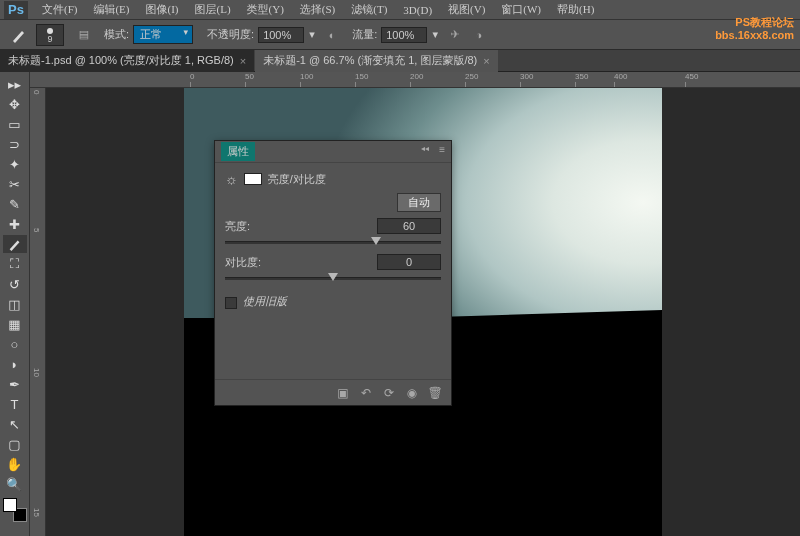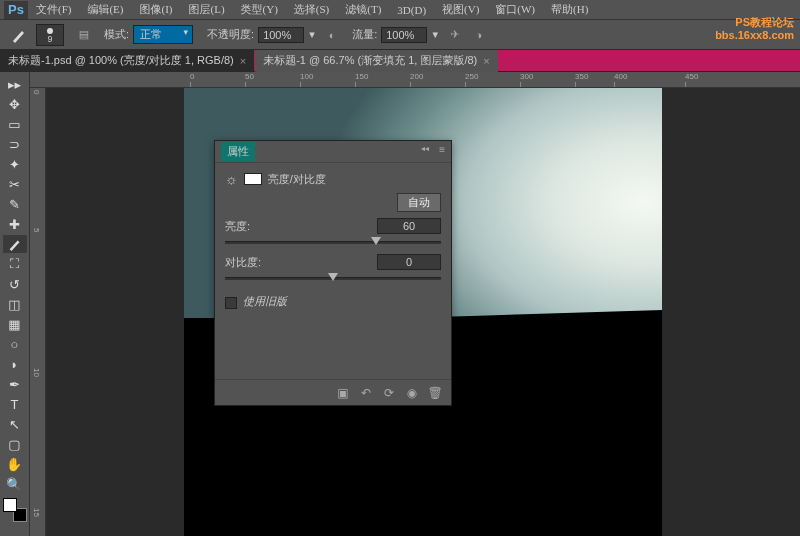--- a/index.html
+++ b/index.html
@@ -1,31 +1,31 @@
 <!DOCTYPE html>
 <html><head>
 <meta charset="utf-8">
 <style>
 * { margin: 0; padding: 0; box-sizing: border-box; font-family: "Microsoft YaHei", sans-serif; }
 body { background: #535353; width: 800px; height: 536px; overflow: hidden; position: relative; color: #ccc; font-size: 11px; }
 .menubar { background: #535353; height: 20px; display: flex; align-items: center; padding: 0 4px; border-bottom: 1px solid #333; }
-.menubar .logo { width: 24px; height: 18px; background: #3a3a3a; display: inline-flex; align-items: center; justify-content: center; color: #6bb8e8; font-weight: bold; font-size: 13px; font-family: Arial; }
+.menubar .logo { width: 24px; height: 18px; background: #3a3a3a; display: inline-flex; align-items: center; justify-content: center; margin-right: 6px; color: #6bb8e8; font-weight: bold; font-size: 13px; font-family: Arial; }
 .menubar .menu-item { padding: 0 8px; cursor: pointer; font-family: Liberation Serif, serif; }
 .optionsbar { background: #535353; height: 30px; display: flex; align-items: center; padding: 0 6px; border-bottom: 1px solid #2a2a2a; }
 .opt-tool-icon { width: 26px; height: 22px; display: inline-flex; align-items: center; justify-content: center; margin-right: 4px; }
 .opt-preset { width: 28px; height: 22px; background: #3a3a3a; border: 1px solid #222; display: inline-flex; align-items: center; justify-content: center; margin-right: 8px; position: relative; }
 .opt-preset .dot { width: 6px; height: 6px; background: #ddd; border-radius: 50%; position: absolute; top: 3px; }
 .opt-preset .num { font-size: 9px; position: absolute; bottom: 1px; }
 .opt-label { margin: 0 4px 0 8px; }
 .opt-dropdown { background: #0369a1; border: 1px solid #222; padding: 1px 18px 1px 6px; position: relative; margin-right: 6px; min-width: 60px; }
 .opt-dropdown::after { content: "▾"; position: absolute; right: 4px; top: 1px; font-size: 9px; }
 .opt-field { background: #3a3a3a; border: 1px solid #222; padding: 1px 4px; width: 46px; text-align: left; margin-right: 2px; }
 .opt-chevron { width: 12px; text-align: center; margin-right: 2px; }
 .opt-icon { width: 20px; height: 20px; display: inline-flex; align-items: center; justify-content: center; margin: 0 2px; opacity: .7; }
-.tabbar { background: #be185d; height: 22px; display: flex; align-items: center; border-bottom: 1px solid #222; }
+.tabbar { background: #404040; height: 22px; display: flex; align-items: center; border-bottom: 1px solid #222; }
 .tab { padding: 0 8px; height: 22px; display: flex; align-items: center; background: #535353; margin-right: 1px; font-size: 11px; }
 .tab.active { background: #2a2a2a; }
 .tab .closex { margin-left: 6px; opacity: .6; }
 .workspace { position: absolute; left: 0; top: 72px; right: 0; bottom: 0; background: #2a2a2a; }
 .toolbox { position: absolute; left: 0; top: 0; width: 30px; bottom: 0; background: #535353; border-right: 1px solid #333; display: flex; flex-direction: column; align-items: center; padding-top: 2px; }
 .tool { width: 24px; height: 18px; margin: 1px 0; display: flex; align-items: center; justify-content: center; color: #ddd; font-size: 13px; }
 .tool.active { background: #3a3a3a; }
 .swatches { margin-top: 4px; position: relative; width: 24px; height: 24px; }
 .swatch-fg { position: absolute; left: 0; top: 0; width: 14px; height: 14px; background: #fff; border: 1px solid #000; }
 .swatch-bg { position: absolute; right: 0; bottom: 0; width: 14px; height: 14px; background: #000; border: 1px solid #888; }

